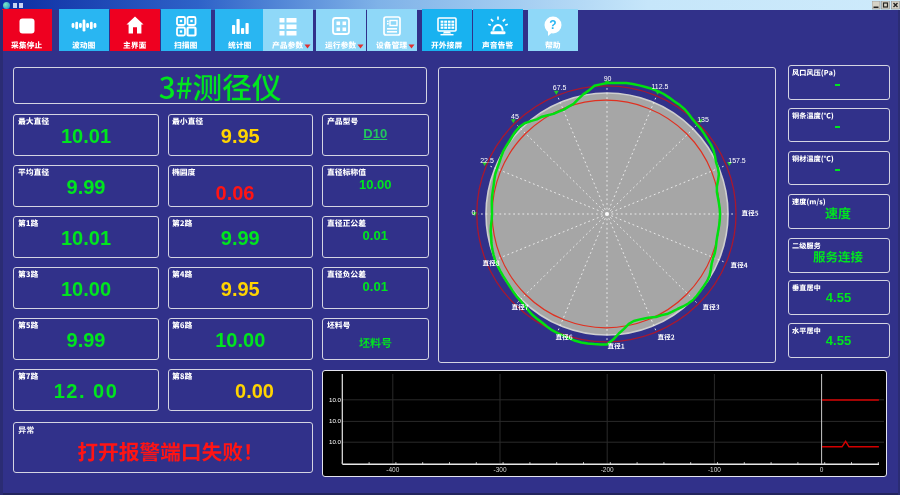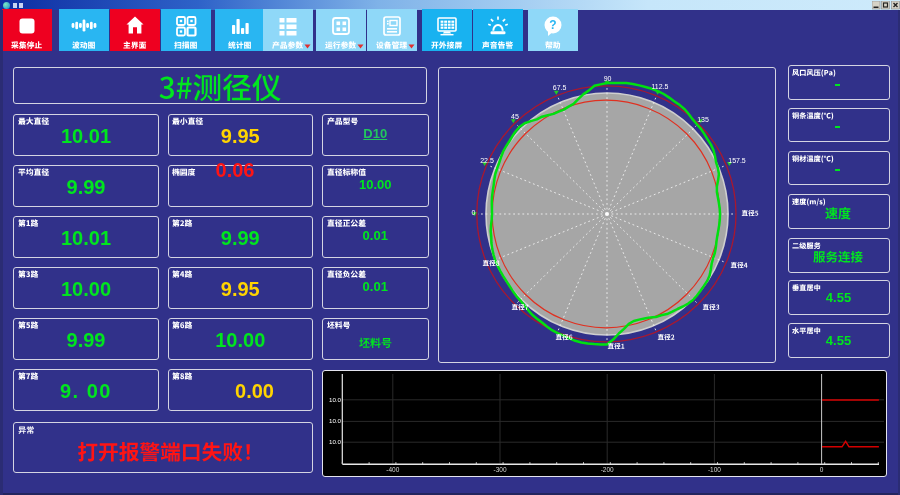--- a/index.html
+++ b/index.html
@@ -178,21 +178,21 @@
 <div class="val" style="left:322px;top:125.04px;width:106.5px;color:#22c55e;font-size:13px;line-height:18.72px;text-decoration:underline;">D10</div>
 <div class="box" style="left:13px;top:164.8px;width:146px;height:41.8px;"></div>
 <svg style="position:absolute;left:17.5px;top:166.5px;overflow:visible" width="33" height="11" viewBox="0 -7.8 33 10.5">
     <path d="M1.2 -4.6C1.4 -4.1 1.6 -3.5 1.7 -3.1L2.8 -3.4C2.7 -3.8 2.5 -4.4 2.2 -4.9ZM5.6 -4.9C5.5 -4.4 5.2 -3.8 5.0 -3.4L6.0 -3.1C6.2 -3.5 6.5 -4.0 6.8 -4.6ZM0.3 -2.9V-1.8H3.3V0.7H4.5V-1.8H7.5V-2.9H4.5V-5.1H7.0V-6.2H0.7V-5.1H3.3V-2.9Z M11.5 -3.3C11.9 -3.0 12.5 -2.4 12.7 -2.1L13.4 -2.9C13.1 -3.2 12.6 -3.6 12.2 -3.9ZM8.0 -1.3 8.3 -0.2C9.1 -0.6 10.1 -1.2 11.0 -1.7L10.7 -2.6L9.9 -2.2V-3.8H10.7V-4.1C10.9 -3.8 11.1 -3.5 11.2 -3.3C11.5 -3.6 11.8 -4.0 12.1 -4.5H14.1C14.1 -3.5 14.1 -2.7 14.1 -2.1L13.9 -2.7C12.8 -2.1 11.6 -1.5 10.9 -1.2L11.3 -0.2C12.1 -0.6 13.1 -1.2 14.0 -1.7C14.0 -1.0 13.9 -0.6 13.8 -0.4C13.7 -0.3 13.6 -0.3 13.5 -0.3C13.3 -0.3 12.8 -0.3 12.3 -0.3C12.5 -0.0 12.7 0.4 12.7 0.7C13.1 0.7 13.6 0.8 13.9 0.7C14.3 0.6 14.5 0.5 14.7 0.2C15.0 -0.2 15.1 -1.5 15.2 -5.0C15.2 -5.2 15.2 -5.5 15.2 -5.5H12.7C12.9 -5.8 13.0 -6.1 13.1 -6.3L12.1 -6.7C11.8 -5.8 11.2 -5.0 10.7 -4.4V-4.9H9.9V-6.6H8.8V-4.9H8.1V-3.8H8.8V-1.7C8.5 -1.6 8.2 -1.4 8.0 -1.3Z M16.9 -4.9V-0.5H15.9V0.5H23.1V-0.5H22.2V-4.9H19.8L19.9 -5.2H22.9V-6.2H20.1L20.1 -6.6L18.9 -6.7L18.8 -6.2H16.1V-5.2H18.7L18.7 -4.9ZM18.0 -2.9H21.0V-2.6H18.0ZM18.0 -3.7V-4.0H21.0V-3.7ZM18.0 -1.8H21.0V-1.6H18.0ZM18.0 -0.5V-0.7H21.0V-0.5Z M25.2 -6.7C24.9 -6.2 24.1 -5.5 23.5 -5.2C23.7 -4.9 24.0 -4.5 24.1 -4.2C24.9 -4.7 25.7 -5.5 26.3 -6.2ZM26.1 -0.5V0.6H30.9V-0.5H29.1V-1.6H30.5V-2.7H26.5C27.2 -2.9 28.0 -3.3 28.6 -3.7C29.2 -3.4 30.0 -3.0 30.4 -2.7L31.0 -3.6C30.6 -3.8 30.1 -4.1 29.5 -4.4C30.0 -4.8 30.4 -5.3 30.7 -5.9L29.9 -6.3L29.7 -6.3H26.5V-5.3H28.9C28.1 -4.5 26.9 -3.9 25.8 -3.6C26.0 -3.3 26.3 -2.9 26.4 -2.6L26.5 -2.7V-1.6H28.0V-0.5ZM25.4 -5.0C25.0 -4.2 24.2 -3.5 23.5 -3.0C23.6 -2.7 23.9 -2.1 24.0 -1.8C24.2 -2.0 24.4 -2.1 24.5 -2.3V0.7H25.7V-3.5C26.0 -3.9 26.2 -4.2 26.4 -4.5Z" fill="#fff"></path>
   </svg>
 <div class="val" style="left:13px;top:172.9px;width:146px;color:#00E51F;font-size:20px;line-height:28.799999999999997px;">9.99</div>
 <div class="box" style="left:167.5px;top:164.8px;width:145.5px;height:41.8px;"></div>
 <svg style="position:absolute;left:172.0px;top:166.5px;overflow:visible" width="25" height="11" viewBox="0 -7.8 25 10.5">
     <path d="M5.4 -6.7C5.3 -6.3 5.3 -6.0 5.2 -5.7H4.6L4.7 -6.0L4.1 -6.4L4.0 -6.3H2.6V-2.9C2.4 -3.2 2.0 -3.8 1.9 -3.9V-4.2H2.4V-5.2H1.9V-6.7H1.0V-5.2H0.3V-4.2H0.9C0.7 -3.4 0.5 -2.5 0.1 -1.9C0.2 -1.6 0.5 -1.1 0.6 -0.8C0.7 -1.1 0.9 -1.5 1.0 -1.9V0.7H1.9V-2.4C2.0 -2.3 2.1 -2.1 2.1 -2.0L2.6 -2.6V0.7H3.4V-1.5C3.5 -1.3 3.5 -1.2 3.5 -1.0C3.6 -1.0 3.8 -1.0 3.9 -1.1C4.0 -1.1 4.2 -1.1 4.3 -1.2C4.5 -1.4 4.6 -1.7 4.6 -2.2C4.6 -2.5 4.6 -2.8 4.4 -3.2C4.6 -3.0 4.7 -2.7 4.7 -2.6L4.9 -2.8V0.7H5.8V-0.8H6.6V-0.1C6.6 -0.0 6.6 0.0 6.5 0.0C6.5 0.0 6.2 0.0 6.0 0.0C6.1 0.2 6.2 0.5 6.2 0.7C6.6 0.7 6.9 0.7 7.2 0.6C7.4 0.5 7.5 0.3 7.5 -0.1V-4.2H5.7C5.8 -4.4 5.8 -4.6 5.9 -4.8H7.6V-5.7H6.2C6.2 -6.0 6.3 -6.2 6.3 -6.5ZM3.4 -1.8V-5.4H3.7C3.6 -4.9 3.5 -4.2 3.4 -3.7C3.7 -3.2 3.8 -2.7 3.8 -2.4C3.8 -2.1 3.8 -2.0 3.7 -1.9C3.7 -1.9 3.6 -1.8 3.5 -1.8ZM4.6 -5.7V-4.8H4.9C4.8 -4.3 4.5 -3.9 4.3 -3.6L4.2 -3.8C4.3 -4.3 4.5 -5.0 4.6 -5.7ZM6.6 -2.1V-1.8H5.8V-2.1ZM6.6 -3.0H5.8V-3.3H6.6Z M10.8 -4.6H12.5V-4.4H10.8ZM9.9 -5.3V-3.7H13.6V-5.3ZM12.0 -1.0C12.5 -0.8 13.2 -0.5 13.5 -0.4L14.0 -1.2C13.6 -1.3 12.8 -1.6 12.4 -1.7ZM9.7 -3.4V-1.6H10.7V-2.6H12.6V-1.6H13.7V-3.4ZM8.3 -6.4V0.7H9.4V0.5H14.0V0.7H15.1V-6.4ZM11.2 -2.4V-2.0C11.2 -1.8 11.1 -1.4 9.4 -1.2V-5.5H14.0V-0.4H9.4V-1.1C9.6 -0.9 9.8 -0.6 9.9 -0.4C11.8 -0.7 12.2 -1.4 12.2 -2.0V-2.4Z M18.6 -4.8V-4.4H17.7V-3.5H18.6V-2.3H22.0V-3.5H23.0V-4.4H22.0V-4.8H20.8V-4.4H19.7V-4.8ZM20.8 -3.5V-3.2H19.7V-3.5ZM20.9 -1.3C20.7 -1.1 20.4 -1.0 20.1 -0.8C19.8 -1.0 19.6 -1.1 19.3 -1.3ZM17.7 -2.1V-1.3H18.4L18.1 -1.1C18.3 -0.9 18.6 -0.7 18.9 -0.5C18.4 -0.4 17.9 -0.3 17.3 -0.3C17.5 -0.0 17.7 0.4 17.8 0.7C18.6 0.6 19.4 0.4 20.1 0.2C20.8 0.5 21.6 0.6 22.6 0.7C22.7 0.4 23.0 -0.0 23.2 -0.2C22.6 -0.3 22.0 -0.4 21.5 -0.5C22.0 -0.8 22.4 -1.3 22.7 -1.8L22.0 -2.2L21.8 -2.1ZM19.2 -6.5C19.2 -6.4 19.3 -6.2 19.3 -6.1H16.4V-4.0C16.4 -2.8 16.4 -1.0 15.7 0.2C16.0 0.3 16.5 0.6 16.8 0.7C17.4 -0.6 17.5 -2.6 17.5 -4.0V-5.0H23.1V-6.1H20.6C20.5 -6.3 20.4 -6.5 20.3 -6.7Z" fill="#fff"></path>
   </svg>
-<div class="val" style="left:167.5px;top:156px;width:135px;color:#FF1414;font-size:20px;line-height:28.799999999999997px;">0.06</div>
+<div class="val" style="left:167.5px;top:179px;width:135px;color:#FF1414;font-size:20px;line-height:28.799999999999997px;">0.06</div>
 <div class="box" style="left:322px;top:164.8px;width:106.5px;height:41.8px;"></div>
 <svg style="position:absolute;left:326.5px;top:166.5px;overflow:visible" width="41" height="11" viewBox="0 -7.8 41 10.5">
     <path d="M1.3 -4.9V-0.5H0.3V0.5H7.5V-0.5H6.6V-4.9H4.2L4.3 -5.2H7.3V-6.2H4.5L4.5 -6.6L3.3 -6.7L3.2 -6.2H0.5V-5.2H3.1L3.1 -4.9ZM2.4 -2.9H5.4V-2.6H2.4ZM2.4 -3.7V-4.0H5.4V-3.7ZM2.4 -1.8H5.4V-1.6H2.4ZM2.4 -0.5V-0.7H5.4V-0.5Z M9.6 -6.7C9.3 -6.2 8.5 -5.5 7.9 -5.2C8.1 -4.9 8.4 -4.5 8.5 -4.2C9.3 -4.7 10.1 -5.5 10.7 -6.2ZM10.5 -0.5V0.6H15.3V-0.5H13.5V-1.6H14.9V-2.7H10.9C11.6 -2.9 12.4 -3.3 13.0 -3.7C13.6 -3.4 14.4 -3.0 14.8 -2.7L15.4 -3.6C15.0 -3.8 14.5 -4.1 13.9 -4.4C14.4 -4.8 14.8 -5.3 15.1 -5.9L14.3 -6.3L14.1 -6.3H10.9V-5.3H13.3C12.5 -4.5 11.3 -3.9 10.2 -3.6C10.4 -3.3 10.7 -2.9 10.8 -2.6L10.9 -2.7V-1.6H12.4V-0.5ZM9.8 -5.0C9.4 -4.2 8.6 -3.5 7.9 -3.0C8.0 -2.7 8.3 -2.1 8.4 -1.8C8.6 -2.0 8.8 -2.1 8.9 -2.3V0.7H10.1V-3.5C10.4 -3.9 10.6 -4.2 10.8 -4.5Z M19.3 -6.2V-5.2H22.7V-6.2ZM21.6 -2.4C21.9 -1.6 22.2 -0.5 22.3 0.1L23.3 -0.2C23.2 -0.9 22.9 -1.9 22.5 -2.7ZM19.1 -2.7C18.9 -1.9 18.6 -1.0 18.2 -0.5C18.5 -0.4 18.9 -0.1 19.1 0.1C19.5 -0.6 19.9 -1.5 20.1 -2.5ZM18.9 -4.4V-3.3H20.3V-0.6C20.3 -0.5 20.3 -0.5 20.2 -0.5C20.1 -0.5 19.8 -0.5 19.5 -0.5C19.7 -0.1 19.8 0.4 19.9 0.7C20.4 0.7 20.8 0.7 21.1 0.5C21.4 0.3 21.5 -0.0 21.5 -0.6V-3.3H23.2V-4.4ZM16.8 -6.7V-5.2H15.8V-4.1H16.6C16.5 -3.3 16.1 -2.4 15.7 -1.8C15.9 -1.5 16.2 -1.0 16.2 -0.7C16.5 -1.0 16.7 -1.5 16.8 -2.0V0.7H17.9V-2.7C18.1 -2.4 18.3 -2.1 18.4 -1.9L19.0 -2.8C18.8 -3.0 18.2 -3.8 17.9 -4.0V-4.1H18.8V-5.2H17.9V-6.7Z M27.0 -3.5C26.9 -2.6 26.6 -1.6 26.3 -1.1C26.5 -0.9 27.0 -0.7 27.2 -0.5C27.6 -1.2 27.9 -2.2 28.1 -3.3ZM29.4 -3.3C29.7 -2.4 30.0 -1.3 30.0 -0.5L31.1 -0.9C31.0 -1.6 30.7 -2.7 30.4 -3.6ZM27.4 -6.6C27.2 -5.8 26.9 -5.0 26.5 -4.4V-4.5H25.7V-5.4C26.1 -5.5 26.4 -5.6 26.8 -5.7L26.1 -6.6C25.5 -6.4 24.5 -6.1 23.6 -6.0C23.8 -5.7 23.9 -5.4 23.9 -5.1L24.7 -5.2V-4.5H23.7V-3.4H24.5C24.3 -2.7 23.9 -2.0 23.5 -1.5C23.6 -1.3 23.9 -0.8 24.0 -0.5C24.2 -0.8 24.5 -1.3 24.7 -1.8V0.7H25.7V-2.2C25.8 -1.9 26.0 -1.6 26.1 -1.4L26.7 -2.4C26.5 -2.5 25.9 -3.2 25.7 -3.3V-3.4H26.5V-4.1C26.7 -3.9 27.1 -3.7 27.3 -3.6C27.5 -3.9 27.7 -4.3 27.9 -4.7H28.2V-0.5C28.2 -0.4 28.2 -0.3 28.0 -0.3C27.9 -0.3 27.6 -0.3 27.3 -0.3C27.5 -0.1 27.6 0.4 27.7 0.7C28.2 0.7 28.6 0.7 28.9 0.5C29.2 0.3 29.3 0.1 29.3 -0.4V-4.7H29.7L29.4 -4.0L30.4 -3.8C30.6 -4.4 30.9 -5.0 31.1 -5.6L30.3 -5.8L30.2 -5.8H28.3C28.4 -6.0 28.4 -6.2 28.5 -6.4Z M32.9 -6.6C32.6 -5.6 31.9 -4.5 31.3 -3.8C31.5 -3.5 31.8 -2.9 31.9 -2.6L32.2 -3.0V0.7H33.2V-4.6C33.5 -5.1 33.7 -5.5 33.8 -6.0V-5.0H35.5L35.5 -4.6H34.1V-0.3H33.5V0.6H38.8V-0.3H38.3V-4.6H36.5L36.6 -5.0H38.6V-6.0H36.8L36.9 -6.6L35.7 -6.6L35.7 -6.0H33.9L34.0 -6.3ZM35.1 -0.3V-0.6H37.2V-0.3ZM35.1 -2.7H37.2V-2.4H35.1ZM35.1 -3.5V-3.8H37.2V-3.5ZM35.1 -1.7H37.2V-1.4H35.1Z" fill="#fff"></path>
   </svg>
 <div class="val" style="left:322px;top:175.94px;width:106.5px;color:#00E51F;font-size:13px;line-height:18.72px;">10.00</div>
 <div class="box" style="left:13px;top:215.8px;width:146px;height:41.8px;"></div>
 <svg style="position:absolute;left:17.5px;top:217.5px;overflow:visible" width="22" height="11" viewBox="0 -7.8 22 10.5">
     <path d="M4.7 -6.7C4.6 -6.3 4.3 -5.8 4.0 -5.4V-6.1H2.3L2.5 -6.5L1.5 -6.7C1.2 -6.1 0.7 -5.4 0.2 -4.9C0.4 -4.8 0.7 -4.7 1.0 -4.5H1.0V-3.6H3.2V-3.3H1.2C1.2 -2.6 1.1 -1.7 0.9 -1.1H2.3C1.8 -0.7 1.0 -0.4 0.3 -0.2C0.5 0.0 0.8 0.4 1.0 0.7C1.8 0.4 2.6 -0.1 3.2 -0.6V0.7H4.3V-1.1H6.0C6.0 -0.9 5.9 -0.7 5.9 -0.6C5.8 -0.6 5.7 -0.6 5.6 -0.6C5.5 -0.6 5.2 -0.6 4.9 -0.6C5.0 -0.3 5.2 0.1 5.2 0.4C5.6 0.4 6.0 0.4 6.2 0.4C6.4 0.4 6.6 0.3 6.8 0.1C7.0 -0.1 7.1 -0.7 7.2 -1.7C7.2 -1.8 7.2 -2.1 7.2 -2.1H4.3V-2.4H6.8V-4.5H6.2L7.0 -4.8C6.9 -5.0 6.8 -5.1 6.7 -5.3H7.6V-6.1H5.7L5.8 -6.5ZM2.2 -2.4H3.2V-2.1H2.2ZM4.3 -3.6H5.6V-3.3H4.3ZM1.3 -4.5C1.5 -4.7 1.7 -5.0 1.9 -5.3H2.0C2.2 -5.0 2.3 -4.7 2.4 -4.5ZM4.4 -4.5H2.7L3.4 -4.8C3.4 -4.9 3.3 -5.1 3.1 -5.3H3.9C3.8 -5.2 3.7 -5.1 3.6 -5.0C3.8 -4.9 4.2 -4.7 4.4 -4.5ZM4.7 -4.5C4.9 -4.7 5.1 -5.0 5.3 -5.3H5.4C5.6 -5.1 5.8 -4.7 6.0 -4.5Z M8.4 0.0H12.1V-1.1H11.0V-5.8H10.0C9.6 -5.6 9.2 -5.4 8.6 -5.3V-4.4H9.6V-1.1H8.4Z M14.1 -5.4H14.9V-4.7H14.1ZM12.7 -0.6 12.9 0.5C13.8 0.3 15.0 0.0 16.2 -0.3L16.1 -1.3L15.2 -1.1V-1.9H16.0V-2.4C16.1 -2.2 16.3 -2.0 16.4 -1.8L16.4 -1.8V0.7H17.4V0.5H18.6V0.7H19.7V-2.1C19.9 -2.4 20.1 -2.7 20.3 -2.9C19.7 -3.0 19.2 -3.3 18.8 -3.6C19.2 -4.2 19.6 -4.9 19.8 -5.7L19.1 -6.0L18.9 -6.0H18.0L18.2 -6.4L17.1 -6.7C16.9 -5.9 16.4 -5.1 15.9 -4.5V-6.4H13.1V-3.7H14.2V-0.9L13.9 -0.8V-3.2H13.0V-0.6ZM17.4 -0.5V-1.3H18.6V-0.5ZM18.4 -5.0C18.3 -4.8 18.2 -4.5 18.0 -4.3C17.8 -4.5 17.7 -4.7 17.6 -4.9L17.6 -5.0ZM17.2 -2.2C17.5 -2.4 17.8 -2.6 18.0 -2.8C18.3 -2.6 18.6 -2.4 18.9 -2.2ZM17.3 -3.6C16.9 -3.2 16.5 -2.9 16.0 -2.7V-2.9H15.2V-3.7H15.9V-4.4C16.2 -4.2 16.5 -3.9 16.7 -3.7C16.8 -3.8 16.9 -3.9 17.0 -4.1C17.1 -3.9 17.2 -3.7 17.3 -3.6Z" fill="#fff"></path>
   </svg>
 <div class="val" style="left:13px;top:223.9px;width:146px;color:#00E51F;font-size:20px;line-height:28.799999999999997px;">10.01</div>
@@ -235,21 +235,21 @@
 <svg style="position:absolute;left:326.5px;top:320.0px;overflow:visible" width="25" height="11" viewBox="0 -7.8 25 10.5">
     <path d="M2.8 -0.5V0.5H7.6V-0.5ZM0.2 -1.3 0.5 -0.1C1.3 -0.4 2.2 -0.8 3.1 -1.1L2.8 -2.2L2.1 -1.9V-3.8H2.9V-4.8H2.1V-6.6H1.0V-4.8H0.2V-3.8H1.0V-1.5ZM3.1 -6.3V-5.2H4.8C4.3 -4.2 3.5 -3.2 2.6 -2.7C2.9 -2.4 3.3 -2.0 3.4 -1.8C3.8 -2.1 4.2 -2.5 4.6 -2.9V-0.7H5.7V-3.3C6.1 -2.8 6.5 -2.2 6.7 -1.8L7.7 -2.5C7.3 -3.0 6.6 -3.9 6.0 -4.4L5.7 -4.2V-4.6C5.8 -4.8 5.9 -5.0 6.0 -5.2H7.5V-6.3Z M8.0 -6.0C8.2 -5.4 8.3 -4.6 8.3 -4.1L9.2 -4.4C9.1 -4.9 9.0 -5.6 8.8 -6.2ZM11.7 -5.6C12.1 -5.3 12.6 -4.8 12.9 -4.5L13.5 -5.4C13.2 -5.7 12.6 -6.1 12.2 -6.3ZM11.3 -3.6C11.8 -3.3 12.4 -2.9 12.6 -2.6L13.2 -3.5C12.9 -3.8 12.3 -4.2 11.9 -4.4ZM13.5 -6.7V-2.2L11.3 -1.8C11.1 -2.1 10.5 -2.8 10.2 -3.0V-3.0H11.3V-4.1H10.2V-4.4L10.9 -4.2C11.1 -4.7 11.3 -5.4 11.6 -6.1L10.6 -6.3C10.5 -5.7 10.4 -5.0 10.2 -4.4V-6.6H9.2V-4.1H8.1V-3.0H8.8C8.6 -2.4 8.3 -1.7 7.9 -1.2C8.1 -0.9 8.3 -0.4 8.4 -0.0C8.7 -0.5 9.0 -1.1 9.2 -1.8V0.7H10.2V-1.7C10.4 -1.5 10.6 -1.2 10.7 -0.9L11.3 -1.8L11.5 -0.8L13.5 -1.1V0.7H14.6V-1.3L15.5 -1.5L15.3 -2.6L14.6 -2.4V-6.7Z M18.0 -5.4H20.9V-4.9H18.0ZM16.9 -6.4V-3.9H22.1V-6.4ZM16.0 -3.6V-2.5H17.4C17.2 -2.0 17.0 -1.5 16.8 -1.1H20.8C20.7 -0.7 20.6 -0.5 20.5 -0.4C20.4 -0.3 20.3 -0.3 20.1 -0.3C19.9 -0.3 19.3 -0.3 18.8 -0.4C19.0 -0.1 19.2 0.4 19.2 0.7C19.7 0.7 20.2 0.7 20.6 0.7C21.0 0.7 21.3 0.6 21.5 0.4C21.8 0.1 22.0 -0.5 22.1 -1.7C22.1 -1.8 22.2 -2.1 22.2 -2.1H18.5L18.6 -2.5H23.0V-3.6Z" fill="#fff"></path>
   </svg>
 <svg style="position:absolute;left:358.8px;top:336.3px;overflow:visible" width="35" height="15" viewBox="0 -11.0 35 14.9">
     <path d="M3.9 -0.6V0.7H10.6V-0.6ZM0.3 -1.7 0.7 -0.3C1.7 -0.7 3.1 -1.2 4.3 -1.7L4.0 -2.9L2.8 -2.5V-5.5H4.1V-6.7H2.8V-9.2H1.6V-6.7H0.4V-5.5H1.6V-2.1ZM4.3 -8.7V-7.5H6.9C6.2 -5.9 5.1 -4.5 3.7 -3.6C4.0 -3.4 4.5 -2.8 4.7 -2.6C5.3 -3.1 6.0 -3.7 6.6 -4.4V-0.9H7.9V-5.0C8.5 -4.2 9.3 -3.3 9.7 -2.7L10.7 -3.4C10.2 -4.2 9.2 -5.3 8.4 -6.1L7.9 -5.8V-6.5C8.0 -6.8 8.2 -7.1 8.3 -7.5H10.5V-8.7Z M11.4 -8.4C11.7 -7.6 11.9 -6.6 11.9 -5.9L12.9 -6.1C12.8 -6.8 12.6 -7.9 12.3 -8.7ZM15.0 -8.7C14.9 -8.0 14.6 -6.8 14.4 -6.1L15.3 -5.9C15.5 -6.6 15.9 -7.6 16.1 -8.5ZM16.5 -7.9C17.1 -7.4 17.9 -6.9 18.2 -6.4L18.9 -7.4C18.6 -7.8 17.8 -8.4 17.2 -8.7ZM16.0 -5.1C16.7 -4.7 17.5 -4.1 17.8 -3.7L18.5 -4.8C18.1 -5.1 17.3 -5.7 16.6 -6.0ZM11.4 -5.7V-4.4H12.7C12.3 -3.4 11.8 -2.3 11.2 -1.6C11.4 -1.2 11.7 -0.6 11.8 -0.2C12.3 -0.9 12.7 -1.9 13.1 -3.0V1.0H14.3V-2.9C14.6 -2.4 14.9 -1.8 15.1 -1.5L15.9 -2.5C15.7 -2.8 14.6 -4.1 14.3 -4.4V-4.4H15.9V-5.7H14.3V-9.3H13.1V-5.7ZM15.9 -2.5 16.1 -1.2 19.2 -1.8V1.0H20.4V-2.0L21.8 -2.3L21.6 -3.5L20.4 -3.3V-9.3H19.2V-3.1Z M25.2 -7.8H29.7V-6.8H25.2ZM23.9 -9.0V-5.6H31.1V-9.0ZM22.6 -4.9V-3.8H24.7C24.4 -3.0 24.2 -2.3 23.9 -1.7H29.6C29.4 -0.9 29.3 -0.5 29.1 -0.4C28.9 -0.3 28.8 -0.3 28.5 -0.3C28.2 -0.3 27.4 -0.3 26.6 -0.3C26.9 0.0 27.1 0.5 27.1 0.9C27.9 1.0 28.6 1.0 29.0 0.9C29.5 0.9 29.9 0.8 30.2 0.5C30.6 0.1 30.9 -0.7 31.1 -2.4C31.1 -2.6 31.2 -2.9 31.2 -2.9H25.9L26.1 -3.8H32.4V-4.9Z" fill="#00E51F"></path>
   </svg>
 <div class="box" style="left:13px;top:369.3px;width:146px;height:41.8px;"></div>
 <svg style="position:absolute;left:17.5px;top:371.0px;overflow:visible" width="22" height="11" viewBox="0 -7.8 22 10.5">
     <path d="M4.7 -6.7C4.6 -6.3 4.3 -5.8 4.0 -5.4V-6.1H2.3L2.5 -6.5L1.5 -6.7C1.2 -6.1 0.7 -5.4 0.2 -4.9C0.4 -4.8 0.7 -4.7 1.0 -4.5H1.0V-3.6H3.2V-3.3H1.2C1.2 -2.6 1.1 -1.7 0.9 -1.1H2.3C1.8 -0.7 1.0 -0.4 0.3 -0.2C0.5 0.0 0.8 0.4 1.0 0.7C1.8 0.4 2.6 -0.1 3.2 -0.6V0.7H4.3V-1.1H6.0C6.0 -0.9 5.9 -0.7 5.9 -0.6C5.8 -0.6 5.7 -0.6 5.6 -0.6C5.5 -0.6 5.2 -0.6 4.9 -0.6C5.0 -0.3 5.2 0.1 5.2 0.4C5.6 0.4 6.0 0.4 6.2 0.4C6.4 0.4 6.6 0.3 6.8 0.1C7.0 -0.1 7.1 -0.7 7.2 -1.7C7.2 -1.8 7.2 -2.1 7.2 -2.1H4.3V-2.4H6.8V-4.5H6.2L7.0 -4.8C6.9 -5.0 6.8 -5.1 6.7 -5.3H7.6V-6.1H5.7L5.8 -6.5ZM2.2 -2.4H3.2V-2.1H2.2ZM4.3 -3.6H5.6V-3.3H4.3ZM1.3 -4.5C1.5 -4.7 1.7 -5.0 1.9 -5.3H2.0C2.2 -5.0 2.3 -4.7 2.4 -4.5ZM4.4 -4.5H2.7L3.4 -4.8C3.4 -4.9 3.3 -5.1 3.1 -5.3H3.9C3.8 -5.2 3.7 -5.1 3.6 -5.0C3.8 -4.9 4.2 -4.7 4.4 -4.5ZM4.7 -4.5C4.9 -4.7 5.1 -5.0 5.3 -5.3H5.4C5.6 -5.1 5.8 -4.7 6.0 -4.5Z M9.2 0.0H10.6C10.7 -2.3 10.8 -3.4 12.2 -5.0V-5.8H8.2V-4.6H10.7C9.6 -3.1 9.3 -1.9 9.2 0.0Z M14.1 -5.4H14.9V-4.7H14.1ZM12.7 -0.6 12.9 0.5C13.8 0.3 15.0 0.0 16.2 -0.3L16.1 -1.3L15.2 -1.1V-1.9H16.0V-2.4C16.1 -2.2 16.3 -2.0 16.4 -1.8L16.4 -1.8V0.7H17.4V0.5H18.6V0.7H19.7V-2.1C19.9 -2.4 20.1 -2.7 20.3 -2.9C19.7 -3.0 19.2 -3.3 18.8 -3.6C19.2 -4.2 19.6 -4.9 19.8 -5.7L19.1 -6.0L18.9 -6.0H18.0L18.2 -6.4L17.1 -6.7C16.9 -5.9 16.4 -5.1 15.9 -4.5V-6.4H13.1V-3.7H14.2V-0.9L13.9 -0.8V-3.2H13.0V-0.6ZM17.4 -0.5V-1.3H18.6V-0.5ZM18.4 -5.0C18.3 -4.8 18.2 -4.5 18.0 -4.3C17.8 -4.5 17.7 -4.7 17.6 -4.9L17.6 -5.0ZM17.2 -2.2C17.5 -2.4 17.8 -2.6 18.0 -2.8C18.3 -2.6 18.6 -2.4 18.9 -2.2ZM17.3 -3.6C16.9 -3.2 16.5 -2.9 16.0 -2.7V-2.9H15.2V-3.7H15.9V-4.4C16.2 -4.2 16.5 -3.9 16.7 -3.7C16.8 -3.8 16.9 -3.9 17.0 -4.1C17.1 -3.9 17.2 -3.7 17.3 -3.6Z" fill="#fff"></path>
   </svg>
-<div class="val" style="left:13px;top:377.40000000000003px;width:146px;color:#00E51F;font-size:20px;line-height:28.799999999999997px;letter-spacing:1.5px;">9. 00</div>
+<div class="val" style="left:13px;top:377.40000000000003px;width:146px;color:#00E51F;font-size:20px;line-height:28.799999999999997px;letter-spacing:1.5px;">12. 00</div>
 <div class="box" style="left:167.5px;top:369.3px;width:145.5px;height:41.8px;"></div>
 <svg style="position:absolute;left:172.0px;top:371.0px;overflow:visible" width="22" height="11" viewBox="0 -7.8 22 10.5">
     <path d="M4.7 -6.7C4.6 -6.3 4.3 -5.8 4.0 -5.4V-6.1H2.3L2.5 -6.5L1.5 -6.7C1.2 -6.1 0.7 -5.4 0.2 -4.9C0.4 -4.8 0.7 -4.7 1.0 -4.5H1.0V-3.6H3.2V-3.3H1.2C1.2 -2.6 1.1 -1.7 0.9 -1.1H2.3C1.8 -0.7 1.0 -0.4 0.3 -0.2C0.5 0.0 0.8 0.4 1.0 0.7C1.8 0.4 2.6 -0.1 3.2 -0.6V0.7H4.3V-1.1H6.0C6.0 -0.9 5.9 -0.7 5.9 -0.6C5.8 -0.6 5.7 -0.6 5.6 -0.6C5.5 -0.6 5.2 -0.6 4.9 -0.6C5.0 -0.3 5.2 0.1 5.2 0.4C5.6 0.4 6.0 0.4 6.2 0.4C6.4 0.4 6.6 0.3 6.8 0.1C7.0 -0.1 7.1 -0.7 7.2 -1.7C7.2 -1.8 7.2 -2.1 7.2 -2.1H4.3V-2.4H6.8V-4.5H6.2L7.0 -4.8C6.9 -5.0 6.8 -5.1 6.7 -5.3H7.6V-6.1H5.7L5.8 -6.5ZM2.2 -2.4H3.2V-2.1H2.2ZM4.3 -3.6H5.6V-3.3H4.3ZM1.3 -4.5C1.5 -4.7 1.7 -5.0 1.9 -5.3H2.0C2.2 -5.0 2.3 -4.7 2.4 -4.5ZM4.4 -4.5H2.7L3.4 -4.8C3.4 -4.9 3.3 -5.1 3.1 -5.3H3.9C3.8 -5.2 3.7 -5.1 3.6 -5.0C3.8 -4.9 4.2 -4.7 4.4 -4.5ZM4.7 -4.5C4.9 -4.7 5.1 -5.0 5.3 -5.3H5.4C5.6 -5.1 5.8 -4.7 6.0 -4.5Z M10.2 0.1C11.4 0.1 12.2 -0.6 12.2 -1.5C12.2 -2.3 11.8 -2.7 11.2 -3.0V-3.1C11.6 -3.3 11.9 -3.8 11.9 -4.4C11.9 -5.3 11.3 -5.9 10.2 -5.9C9.1 -5.9 8.4 -5.3 8.4 -4.3C8.4 -3.7 8.7 -3.3 9.1 -2.9V-2.9C8.6 -2.6 8.2 -2.2 8.2 -1.4C8.2 -0.5 9.0 0.1 10.2 0.1ZM10.5 -3.4C9.9 -3.6 9.6 -3.9 9.6 -4.3C9.6 -4.8 9.9 -5.0 10.2 -5.0C10.6 -5.0 10.8 -4.7 10.8 -4.3C10.8 -4.0 10.7 -3.7 10.5 -3.4ZM10.2 -0.9C9.7 -0.9 9.4 -1.1 9.4 -1.6C9.4 -2.0 9.5 -2.3 9.8 -2.6C10.5 -2.2 10.9 -2.0 10.9 -1.5C10.9 -1.1 10.6 -0.9 10.2 -0.9Z M14.1 -5.4H14.9V-4.7H14.1ZM12.7 -0.6 12.9 0.5C13.8 0.3 15.0 0.0 16.2 -0.3L16.1 -1.3L15.2 -1.1V-1.9H16.0V-2.4C16.1 -2.2 16.3 -2.0 16.4 -1.8L16.4 -1.8V0.7H17.4V0.5H18.6V0.7H19.7V-2.1C19.9 -2.4 20.1 -2.7 20.3 -2.9C19.7 -3.0 19.2 -3.3 18.8 -3.6C19.2 -4.2 19.6 -4.9 19.8 -5.7L19.1 -6.0L18.9 -6.0H18.0L18.2 -6.4L17.1 -6.7C16.9 -5.9 16.4 -5.1 15.9 -4.5V-6.4H13.1V-3.7H14.2V-0.9L13.9 -0.8V-3.2H13.0V-0.6ZM17.4 -0.5V-1.3H18.6V-0.5ZM18.4 -5.0C18.3 -4.8 18.2 -4.5 18.0 -4.3C17.8 -4.5 17.7 -4.7 17.6 -4.9L17.6 -5.0ZM17.2 -2.2C17.5 -2.4 17.8 -2.6 18.0 -2.8C18.3 -2.6 18.6 -2.4 18.9 -2.2ZM17.3 -3.6C16.9 -3.2 16.5 -2.9 16.0 -2.7V-2.9H15.2V-3.7H15.9V-4.4C16.2 -4.2 16.5 -3.9 16.7 -3.7C16.8 -3.8 16.9 -3.9 17.0 -4.1C17.1 -3.9 17.2 -3.7 17.3 -3.6Z" fill="#fff"></path>
   </svg>
 <div class="val" style="left:167.5px;top:377.40000000000003px;width:174px;color:#FFD400;font-size:20px;line-height:28.799999999999997px;">0.00</div>
 <div class="box" style="left:13px;top:422.3px;width:300px;height:50.8px;"></div>
 <svg style="position:absolute;left:17.5px;top:424.8px;overflow:visible" width="18" height="11" viewBox="0 -8.2 18 11.1">
     <path d="M5.2 -2.7V-2.0H3.0V-2.7H2.0V-2.0V-2.0H0.4V-1.1H1.8C1.6 -0.7 1.2 -0.3 0.4 -0.0C0.6 0.2 0.9 0.5 1.0 0.8C2.2 0.3 2.7 -0.4 2.9 -1.1H5.2V0.7H6.1V-1.1H7.9V-2.0H6.1V-2.7ZM1.1 -6.1V-4.1C1.1 -3.1 1.5 -2.9 3.2 -2.9C3.5 -2.9 5.6 -2.9 6.0 -2.9C7.3 -2.9 7.6 -3.1 7.8 -4.1C7.5 -4.1 7.1 -4.3 6.9 -4.4V-6.6H1.1ZM6.8 -4.4C6.8 -3.8 6.6 -3.7 6.0 -3.7C5.4 -3.7 3.6 -3.7 3.1 -3.7C2.2 -3.7 2.1 -3.8 2.1 -4.2V-4.4ZM2.1 -5.8H5.9V-5.2H2.1Z M11.1 -3.9H13.5V-3.4H11.1ZM9.3 -2.2V0.4H10.3V-1.3H11.9V0.7H12.9V-1.3H14.4V-0.5C14.4 -0.4 14.3 -0.4 14.2 -0.4C14.1 -0.4 13.7 -0.4 13.3 -0.4C13.4 -0.2 13.6 0.2 13.6 0.5C14.2 0.5 14.6 0.5 15.0 0.3C15.3 0.2 15.4 -0.1 15.4 -0.5V-2.2H12.9V-2.7H14.5V-4.6H10.1V-2.7H11.9V-2.2ZM14.2 -6.9C14.1 -6.6 13.8 -6.3 13.6 -6.0L14.1 -5.8H12.8V-7.0H11.8V-5.8H10.5L10.9 -6.0C10.8 -6.3 10.6 -6.7 10.3 -6.9L9.4 -6.6C9.6 -6.4 9.8 -6.1 9.9 -5.8H8.8V-3.9H9.7V-5.0H14.9V-3.9H15.9V-5.8H14.6C14.8 -6.1 15.1 -6.3 15.3 -6.6Z" fill="#fff"></path>
   </svg>
 <svg style="position:absolute;left:75.5px;top:438.5px;overflow:visible" width="191" height="28" viewBox="0 -21.0 191 28.4">

